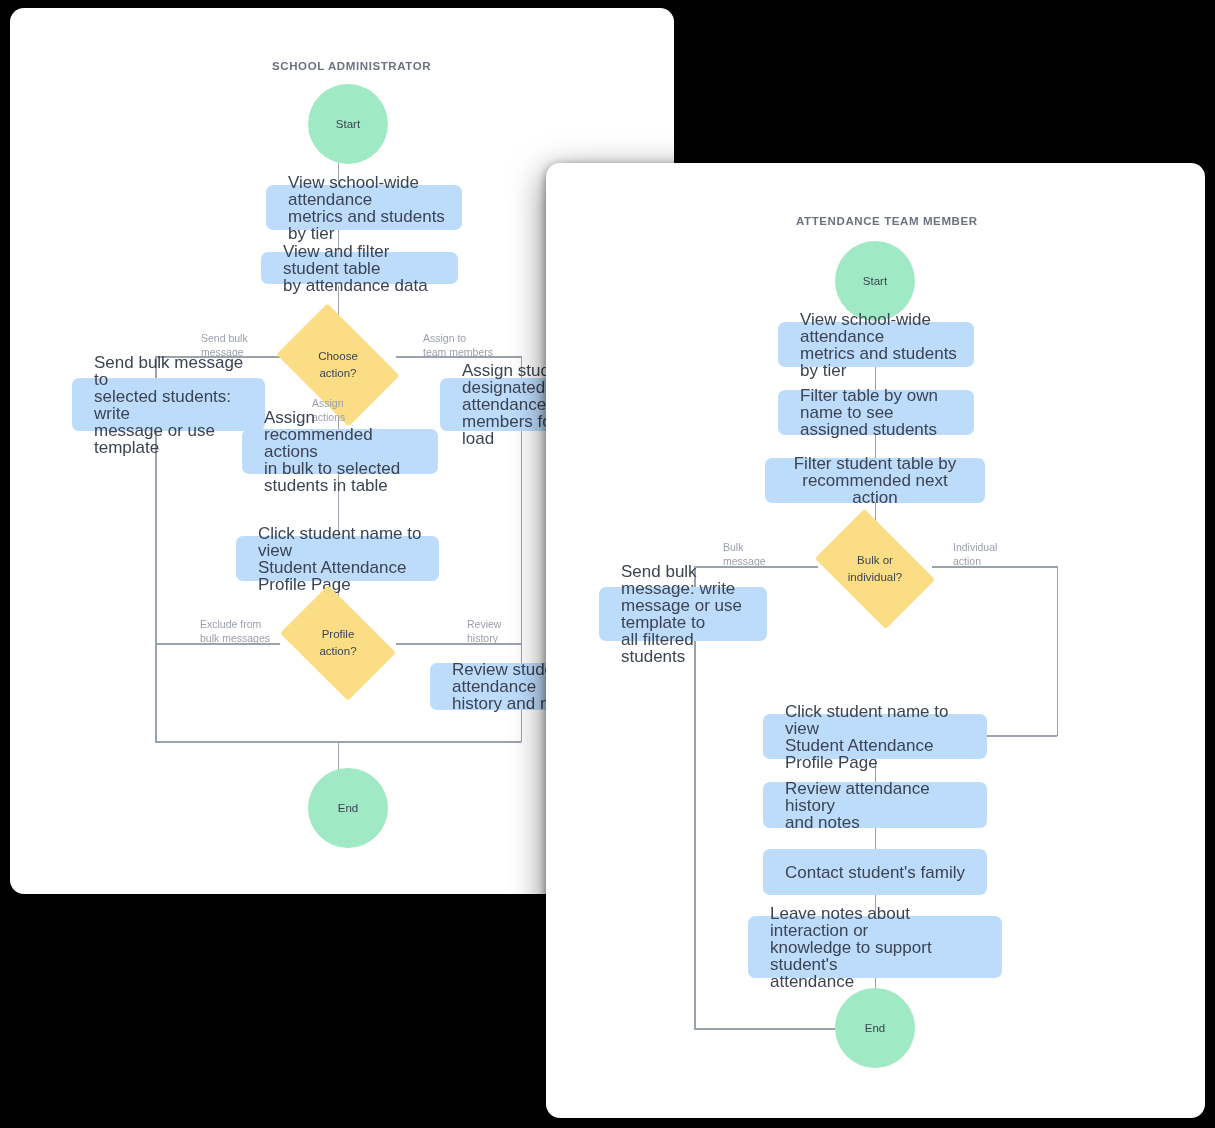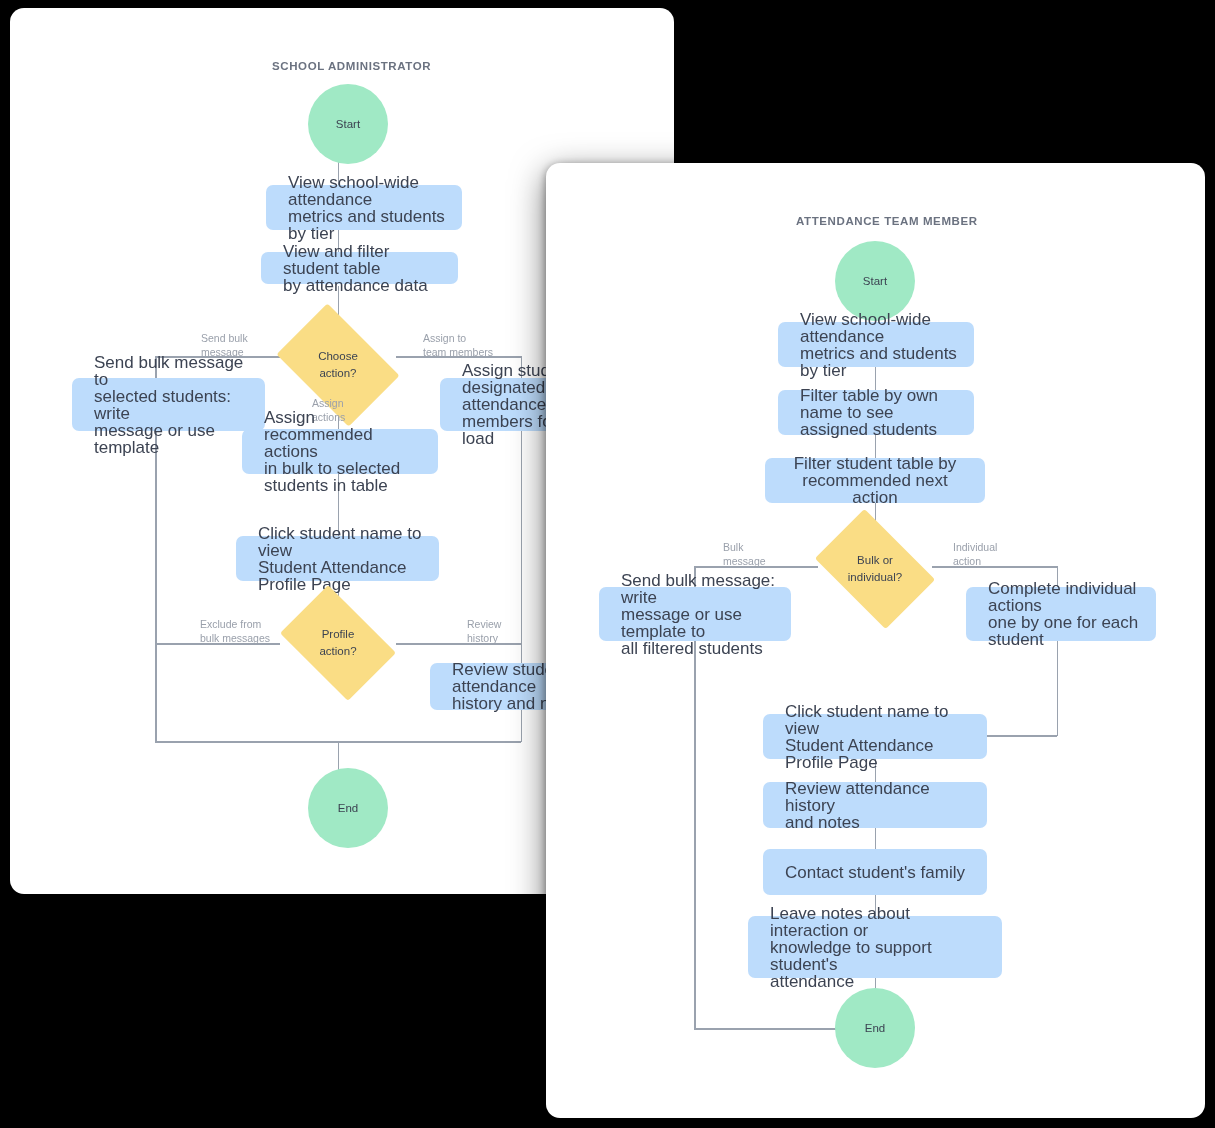--- a/index.html
+++ b/index.html
@@ -254,30 +254,26 @@
         <div class="dshape"></div>
         <div class="dlabel">Bulk or
 individual?</div>
       </div>
 
       <div class="elabel" style="left:177px; top:377px;">Bulk
 message</div>
       <div class="elabel" style="left:407px; top:377px;">Individual
 action</div>
 
-      <div class="node proc" style="left:53px; top:424px; width:192px; height:54px;">
+      <div class="node proc" style="left:53px; top:424px; width:168px; height:54px;">
         <span>Send bulk message: write
 message or use template to
 all filtered students</span>
       </div>
 
-      <div class="node proc" style="left:420px; top:424px; width:190px; height:54px;">
-        <span>Complete individual actions
-one by one for each student</span>
-      </div>
 
       <div class="node proc" style="left:217px; top:551px; width:224px; height:45px;">
         <span>Click student name to view
 Student Attendance Profile Page</span>
       </div>
 
       <div class="node proc" style="left:217px; top:619px; width:224px; height:46px;">
         <span>Review attendance history
 and notes</span>
       </div>

